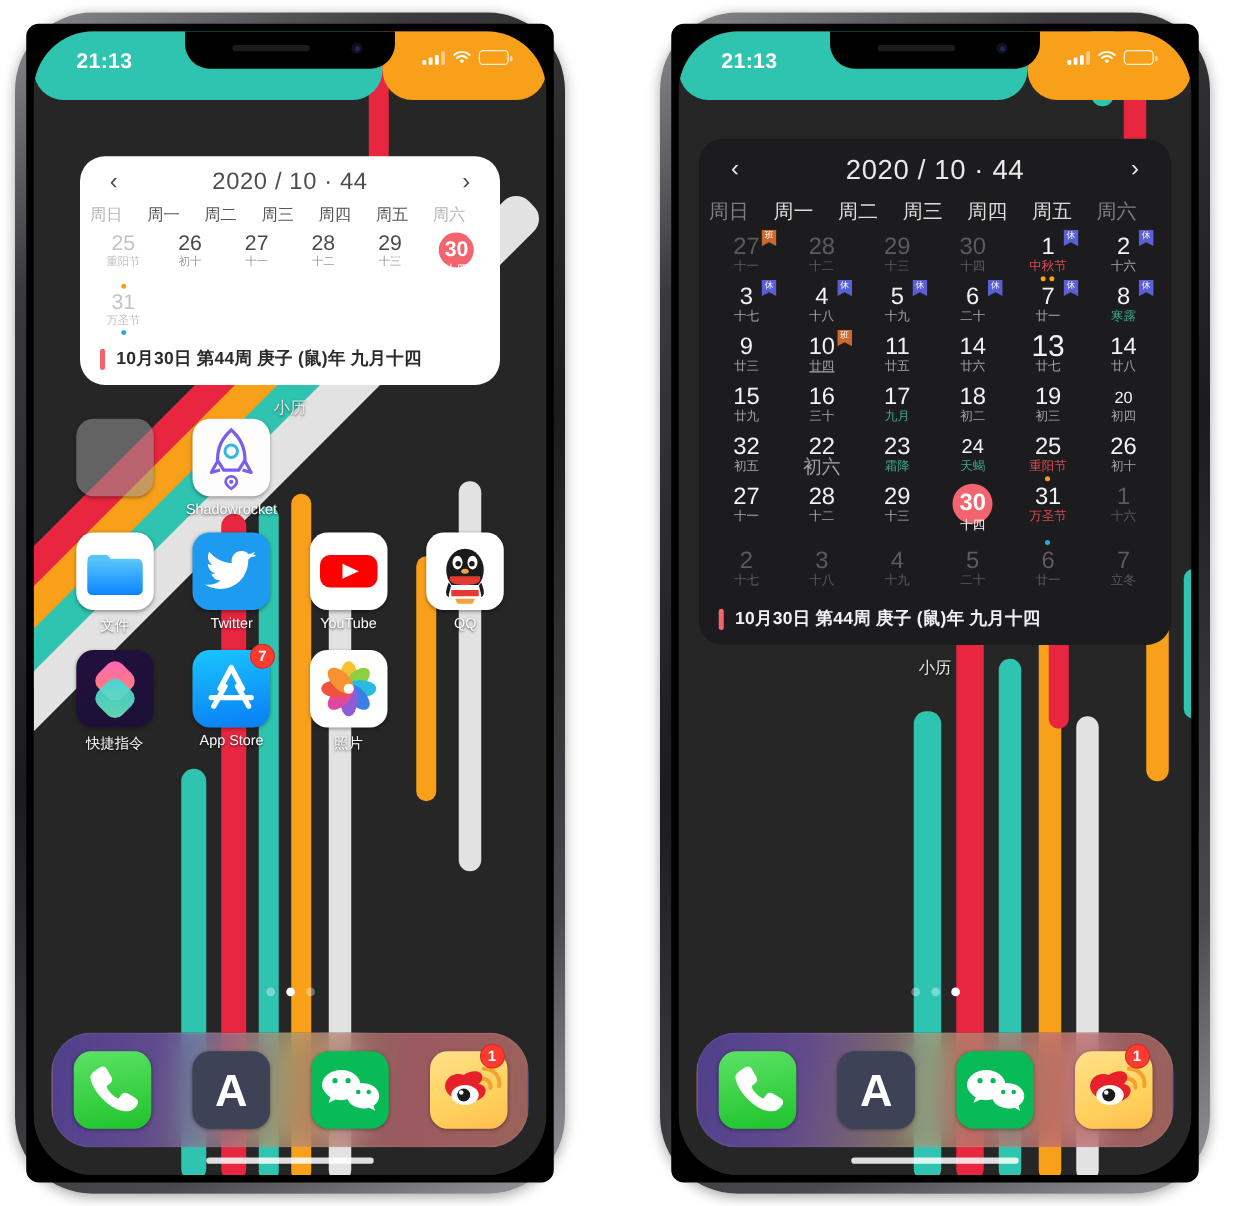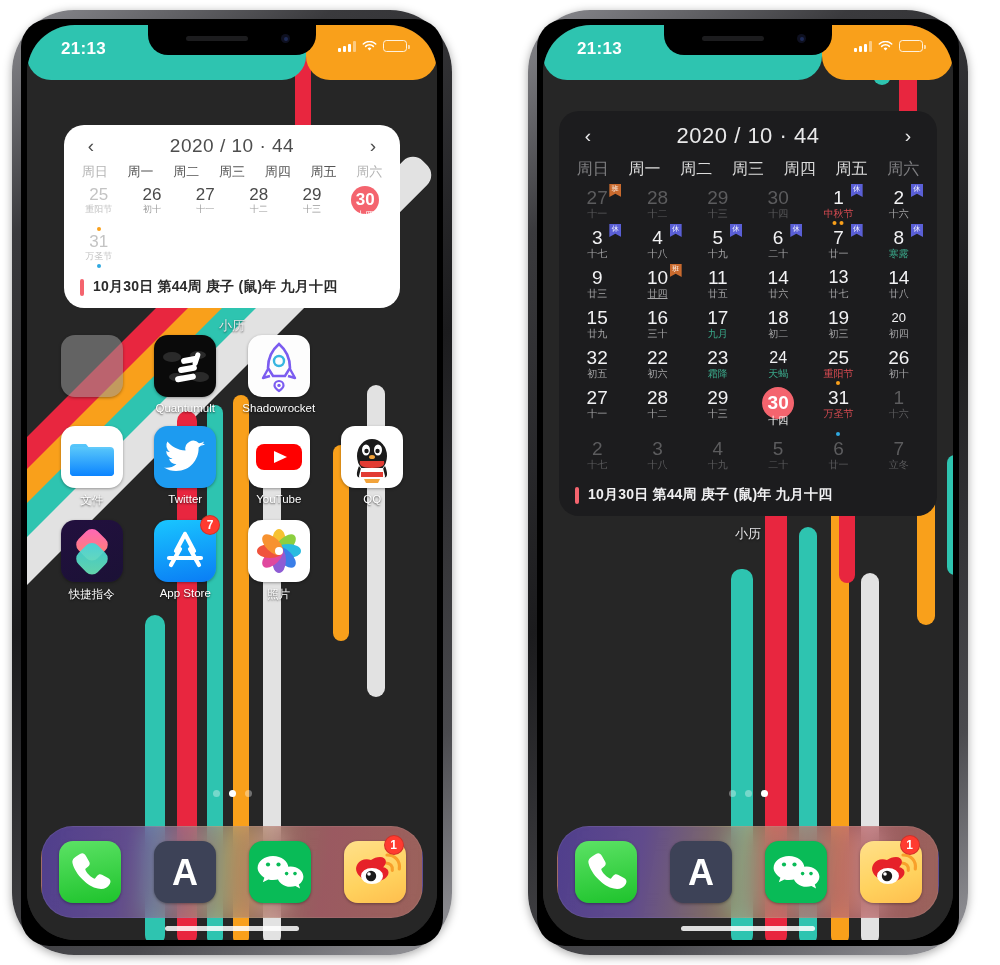--- a/index.html
+++ b/index.html
@@ -19,21 +19,21 @@
     border-radius: 62px;
     background: linear-gradient(145deg,#8d8d92 0%,#3a3a3d 18%,#1b1b1d 50%,#4a4a4e 82%,#9a9a9f 100%);
     padding: 9px;
     box-shadow: 0 2px 10px rgba(0,0,0,.35);
     flex: none;
   }
   .phone.left  { margin-left: 12px; }
   .phone.right { margin-left: 76px; }
   .bezel {
     width: 100%; height: 100%;
-    border-radius: 28px;
+    border-radius: 10px;
     background: #000;
     padding: 6px;
   }
   .screen {
     position: relative;
     width: 100%; height: 100%;
     border-radius: 48px;
     overflow: hidden;
     background: #262626;
   }
@@ -116,21 +116,21 @@
   .wg-head {
     display: flex; align-items: center; justify-content: space-between;
     padding: 10px 16px 4px;
   }
   .wg-title { font-size: 19px; letter-spacing: .5px; font-weight: 400; }
   .chev { font-size: 19px; width: 22px; text-align: center; cursor: default; }
   .light .wg-title, .light .chev { color: #4d4d4d; }
   .dark  .wg-title, .dark  .chev { color: #e9e9ea; }
 
   .wk-row { display: grid; grid-template-columns: repeat(7,1fr); padding: 2px 8px 2px; }
-  .wk { text-align: center; font-size: 13px; }
+  .wk { font-size: 13px; }
   .light .wk { color: #555; }
   .light .wk.we { color: #b4b4b4; }
   .dark  .wk { color: #dcdcdc; }
   .dark  .wk.we { color: #7e7e80; }
 
   .days { display: grid; grid-template-columns: repeat(6,1fr); padding: 0 8px; }
   .day {
     position: relative; text-align: center; padding: 3px 0 5px;
   }
   .d-num { font-size: 17px; line-height: 18px; font-weight: 500; }
@@ -363,39 +363,20 @@
                   <i style="background: rgb(85, 90, 96);"></i>
                   <i style="background: rgb(74, 79, 85);"></i>
                   <i style="background: rgb(29, 58, 110);"></i>
                   <i style="background: rgb(53, 70, 92);"></i>
                   <i style="background: rgb(24, 119, 242);"></i>
                   <i style="background: rgb(143, 183, 232);"></i>
                 </div>
                 <div class="app-name"></div>
               </div>
               <div class="app">
-                <div class="app-icon" style="background: rgb(10, 10, 10);">
-                  <svg width="62" height="62" viewBox="0 0 62 62">
-          <g fill="#2a2a2a">
-                      <ellipse cx="18" cy="22" rx="9" ry="5"></ellipse>
-                      <ellipse cx="44" cy="20" rx="8" ry="4"></ellipse>
-                      <ellipse cx="22" cy="42" rx="7" ry="4"></ellipse>
-                      <ellipse cx="46" cy="42" rx="9" ry="5"></ellipse>
-                    </g>
-          <g fill="#fff">
-                      <rect x="27" y="22" width="17" height="6" rx="3" transform="rotate(-10 35 25)"></rect>
-          <rect x="24" y="31" width="19" height="6" rx="3" transform="rotate(-10 33 34)"></rect>
-          <rect x="21" y="40" width="21" height="6" rx="3" transform="rotate(-10 31 43)"></rect>
-                    </g>
-          <rect x="40" y="17" width="5" height="14" rx="2.5" fill="#fff" transform="rotate(18 42 24)"></rect>
-        </svg>
-                </div>
-                <div class="app-name">Quantumult</div>
-              </div>
-              <div class="app">
                 <div class="app-icon" style="background: rgb(253, 253, 253);">
                   <svg width="62" height="62" viewBox="0 0 62 62">
           <path d="M31 9c7 6 11 15 11 24l-5 8H25l-5-8c0-9 4-18 11-24z" fill="none" stroke="#7b5cf0" stroke-width="2.6"></path>
           <circle cx="31" cy="26" r="5" fill="none" stroke="#38b6e0" stroke-width="2.4"></circle>
           <path d="M20 34l-5 9 7-2M42 34l5 9-7-2" stroke="#7b5cf0" stroke-width="2.4" fill="none" stroke-linejoin="round"></path>
           <path d="M31 46c2.5 0 4.5 2 4.5 4.4 0 2.4-4.5 5.6-4.5 5.6s-4.5-3.2-4.5-5.6C26.5 48 28.5 46 31 46z" fill="none" stroke="#7b5cf0" stroke-width="2.2"></path>
           <circle cx="31" cy="50.4" r="1.7" fill="#7b5cf0"></circle>
         </svg>
                 </div>
                 <div class="app-name">Shadowrocket</div>
@@ -720,21 +701,21 @@
                   </div>
                 </div>
                 <div class="day">
                   <div class="inner">
                     <div class="d-num" style="font-size: 19px; line-height: 21px;">14</div>
                     <div class="d-sub" style="font-size: 10px;">廿六</div>
                   </div>
                 </div>
                 <div class="day">
                   <div class="inner">
-                    <div class="d-num" style="font-size: 18px; line-height: 21px;">13</div>
+                    <div class="d-num" style="font-size: 24px; line-height: 21px;">13</div>
                     <div class="d-sub" style="font-size: 10px;">廿七</div>
                   </div>
                 </div>
                 <div class="day">
                   <div class="inner">
                     <div class="d-num" style="font-size: 19px; line-height: 21px;">14</div>
                     <div class="d-sub" style="font-size: 10px;">廿八</div>
                   </div>
                 </div>
                 <div class="day">
@@ -775,21 +756,21 @@
                 </div>
                 <div class="day">
                   <div class="inner">
                     <div class="d-num" style="font-size: 19px; line-height: 21px;">32</div>
                     <div class="d-sub" style="font-size: 10px;">初五</div>
                   </div>
                 </div>
                 <div class="day">
                   <div class="inner">
                     <div class="d-num" style="font-size: 19px; line-height: 21px;">22</div>
-                    <div class="d-sub" style="font-size: 10px;">初六</div>
+                    <div class="d-sub" style="font-size: 15px;">初六</div>
                   </div>
                 </div>
                 <div class="day term">
                   <div class="inner">
                     <div class="d-num" style="font-size: 19px; line-height: 21px;">23</div>
                     <div class="d-sub" style="font-size: 10px;">霜降</div>
                   </div>
                 </div>
                 <div class="day term">
                   <div class="inner">

